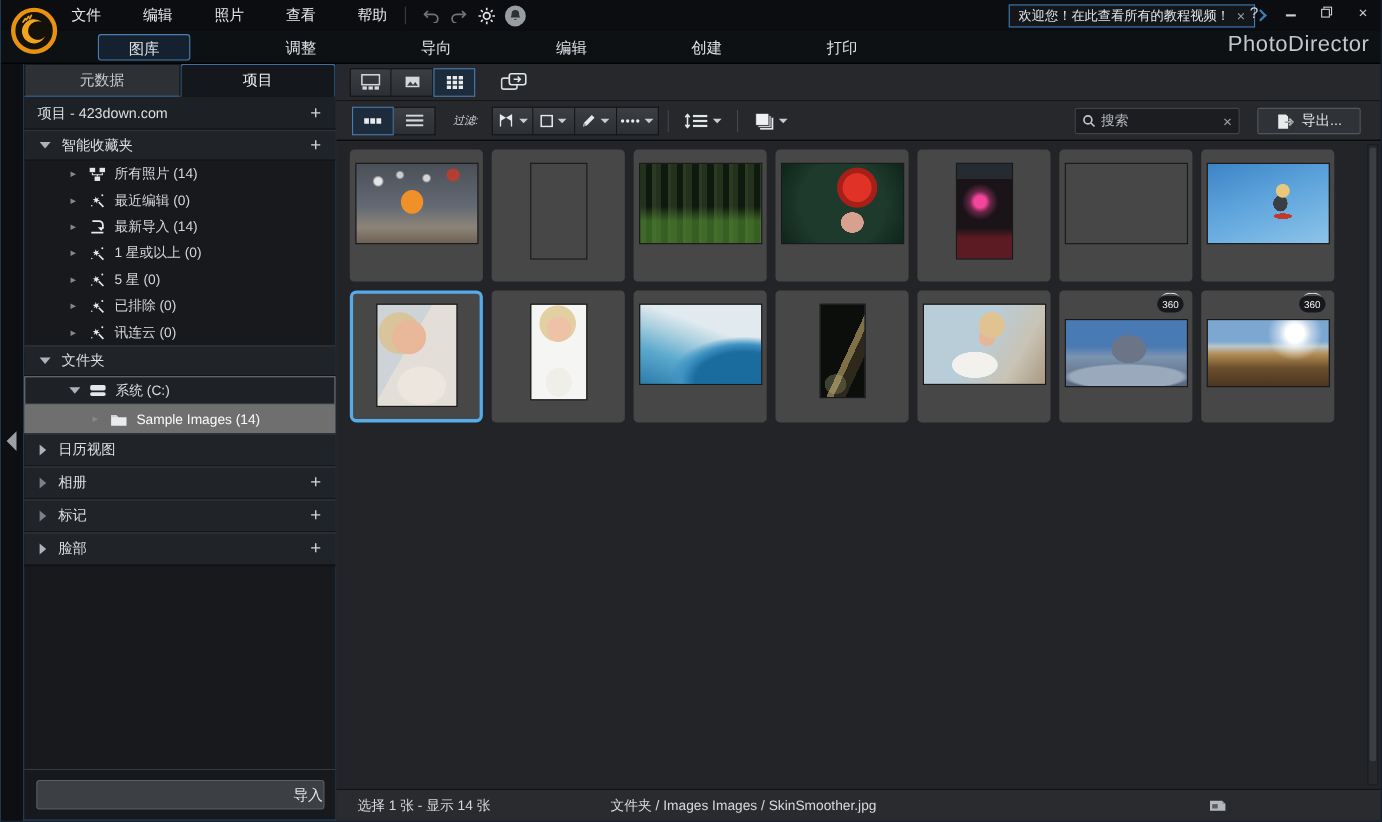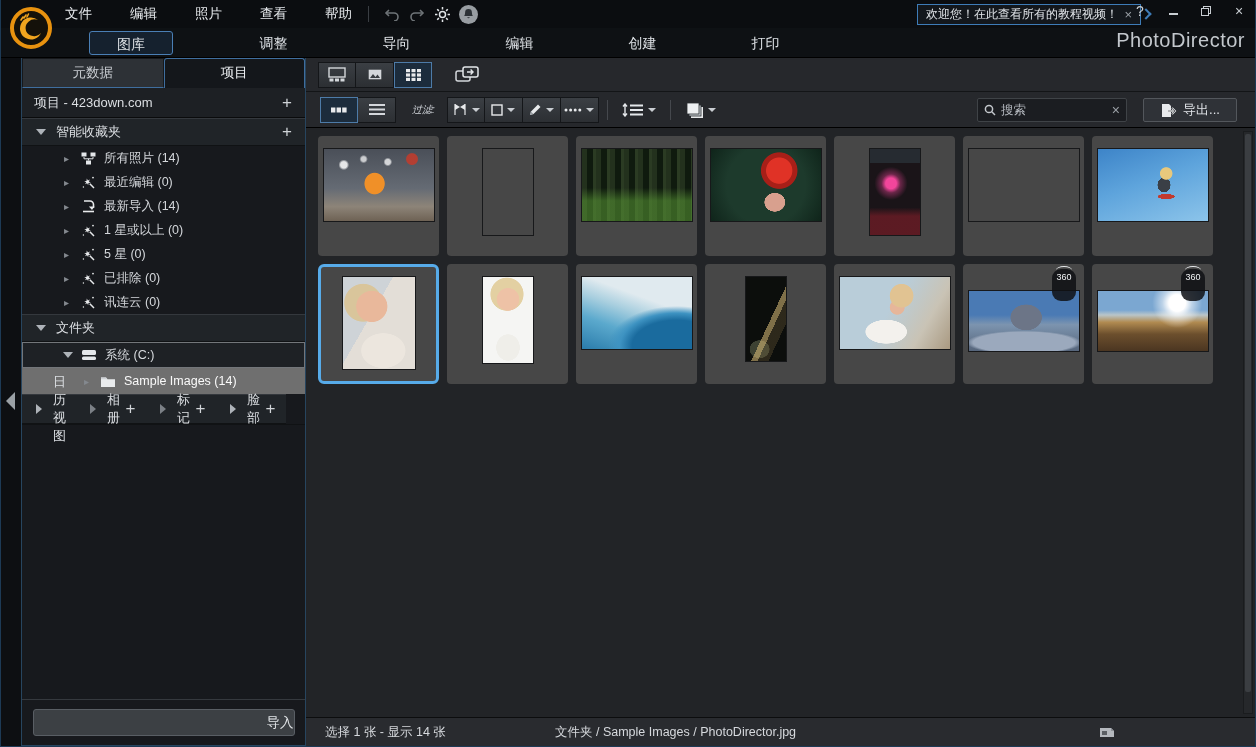--- a/index.html
+++ b/index.html
@@ -97,21 +97,21 @@
   .tile { width:121px; height:120px; background:#474747; border-radius:4px; position:relative;
     display:flex; justify-content:center; cursor:default; }
   .tile.sel { border:3px solid #57abe9; border-radius:6px; }
   .thumb { border:1px solid #17181a; margin-top:12px; }
   .tile.sel .thumb { margin-top:9px; }
   .landscape { width:112px; height:74px; }
   .portrait  { width:52px;  height:88px; }
   .narrow    { width:42px;  height:86px; }
   .tallwide  { width:74px;  height:94px; }
   .pano      { width:112px; height:62px; margin-top:26px; }
-  .badge360 { position:absolute; top:5px; right:8px; width:24px; height:32px; border-radius:9px;
+  .badge360 { position:absolute; top:5px; right:8px; width:24px; height:15px; border-radius:9px;
     background:rgba(15,17,20,.85); color:#f0f2f4; font-size:9px; line-height:17px; text-align:center; }
   .badge360::before { content:""; position:absolute; left:4px; top:-3px; width:16px; height:7px;
     border-top:1px solid #e8eaec; border-radius:50%; }
 
   .vscroll { position:absolute; right:2px; top:3px; bottom:3px; width:10px; background:#26282b; border:1px solid #1a1c1e; }
   .vthumb { position:absolute; left:1px; right:1px; top:2px; height:96%; background:#3b3e42; border-radius:2px; }
 
   .statusbar { height:29px; flex:0 0 29px; background:#292b2f; border-top:1px solid #0c0d0e;
     display:flex; align-items:center; font-size:12.5px; color:#d6d9dd; padding-left:19px; }
   .status-sel { width:230px; }
@@ -387,21 +387,21 @@
         <span class="chev">▸</span>
         <span class="tree-icon">
           <svg width="16" height="13" viewBox="0 0 16 13">
               <path d="M1 2.5 h5 l1.5 1.8 H15 V12 H1z" fill="#e9ebed"></path>
               <path d="M1 2.5 h5 l1.5 1.8 H1z" fill="#cfd3d7"></path>
             </svg>
         </span>
         <span>Sample Images (14)</span>
       </div>
 
-      <div id="side-sections" style="display:flex;">
+      <div id="side-sections" style="display:flex;flex-direction:column;">
           <div class="sect sect30">
             <span class="tri-right"></span>
             <span>日历视图</span>
           </div>
           <div class="sect sect30">
             <span class="tri-right hollow"></span>
             <span>相册</span>
             <span class="plus">+</span>
           </div>
           <div class="sect sect30">
@@ -608,21 +608,21 @@
               <div class="thumb pano th-pano2"></div>
             </div>
           </div>
         <div class="vscroll">
             <div class="vthumb"></div>
           </div>
       </div>
 
       <div class="statusbar">
         <span class="status-sel">选择 1 张 - 显示 14 张</span>
-        <span class="status-path">文件夹 / Sample Images / PhotoDirector.jpg</span>
+        <span class="status-path">文件夹 / Images Images / SkinSmoother.jpg</span>
         <span class="status-ic">
           <svg width="16" height="13" viewBox="0 0 16 13">
               <path d="M1 2 h11 l3 3 v6 H1z" fill="#b4b8bd"></path>
               <rect x="3" y="5" width="5" height="4" fill="#5a5e63"></rect>
               <path d="M12 2 l3 3 h-3z" fill="#8e9297"></path>
             </svg>
         </span>
       </div>
     </main>
   </div>

